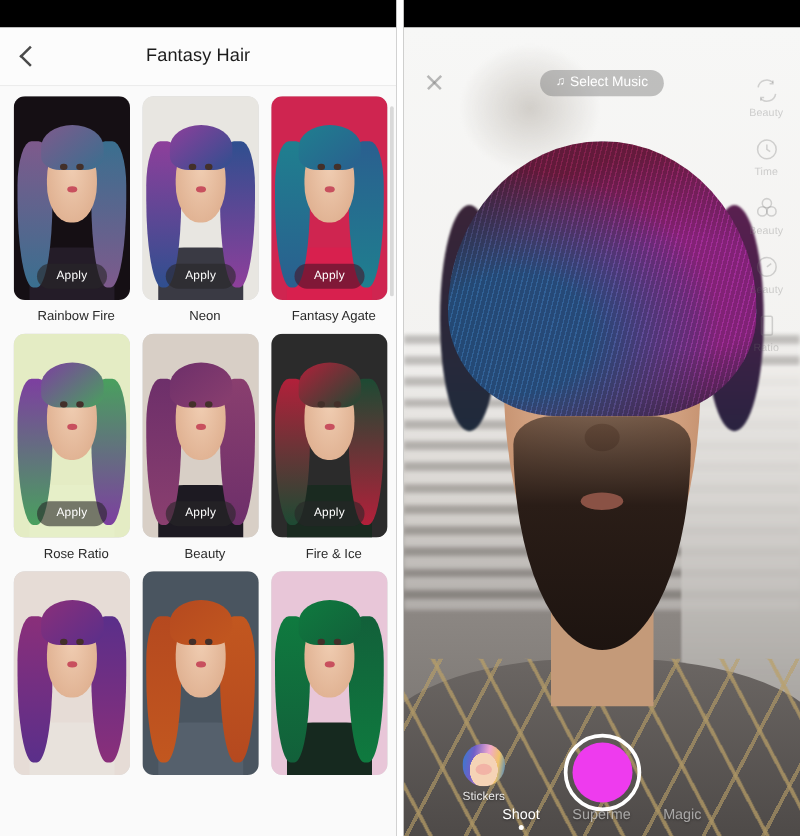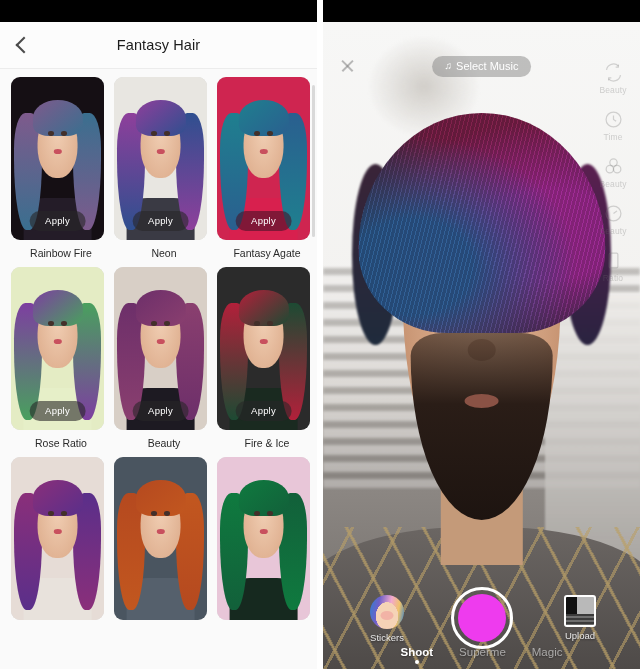--- a/index.html
+++ b/index.html
@@ -436,21 +436,21 @@
   .mode-tab {
     position: relative;
     font-size: 11.5px;
     color: rgba(230,230,230,.62);
     text-shadow: 0 1px 2px rgba(0,0,0,.4);
     padding-bottom: 7px;
     white-space: nowrap;
   }
   .mode-tab.active {
     color: #ffffff;
-    font-weight: bold;
+    font-weight: normal;
   }
   .mode-tab.active::after {
     content: "";
     position: absolute;
     left: 50%; bottom: 1px;
     transform: translateX(-50%);
     width: 4px; height: 4px;
     border-radius: 50%;
     background: #fff;
   }
@@ -717,24 +717,20 @@
 
         <div class="side-ctl stickers">
           <div class="sticker-face"></div>
           <div class="ctl-lab">Stickers</div>
         </div>
 
         <div class="shutter-wrap">
           <div class="shutter-dot"></div>
         </div>
 
-        <div class="side-ctl upload">
-          <div class="upload-thumb"></div>
-          <div class="ctl-lab">Upload</div>
-        </div>
 
         <div class="mode-tabs" id="mode-tabs">
             <div class="mode-tab active">Shoot</div>
             <div class="mode-tab">Superme</div>
             <div class="mode-tab">Magic</div>
           </div>
       </div>
     </div>
   </div>
 </div>

